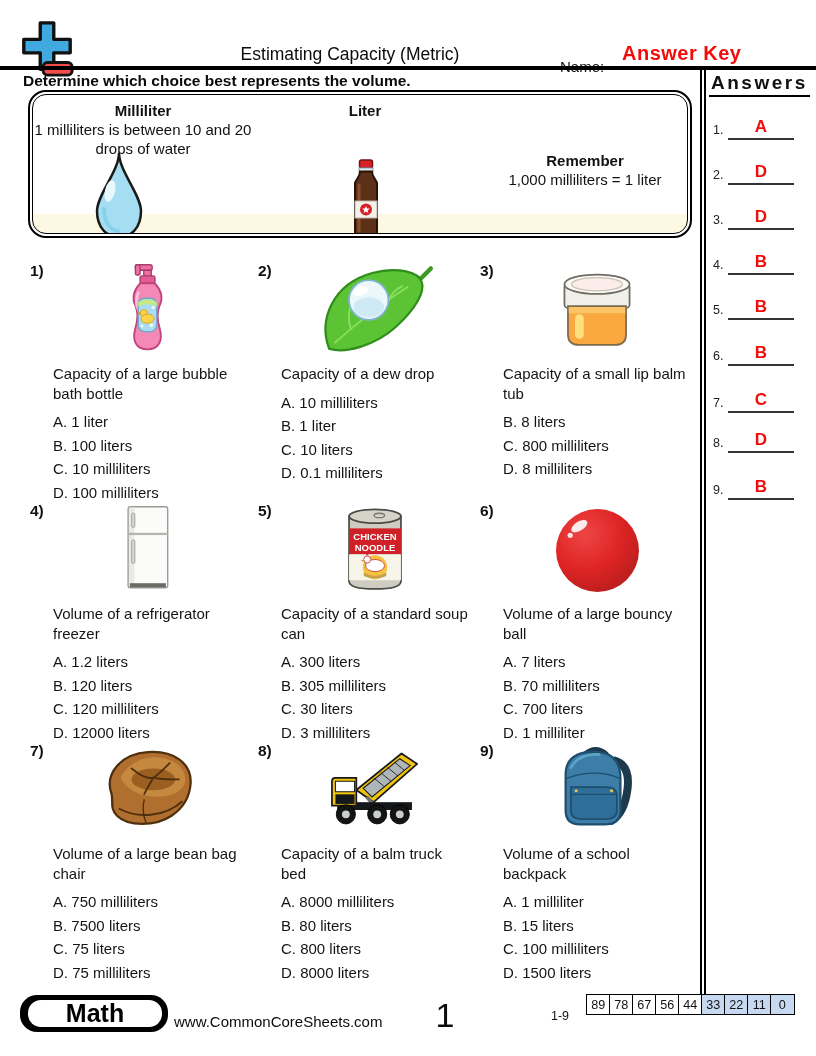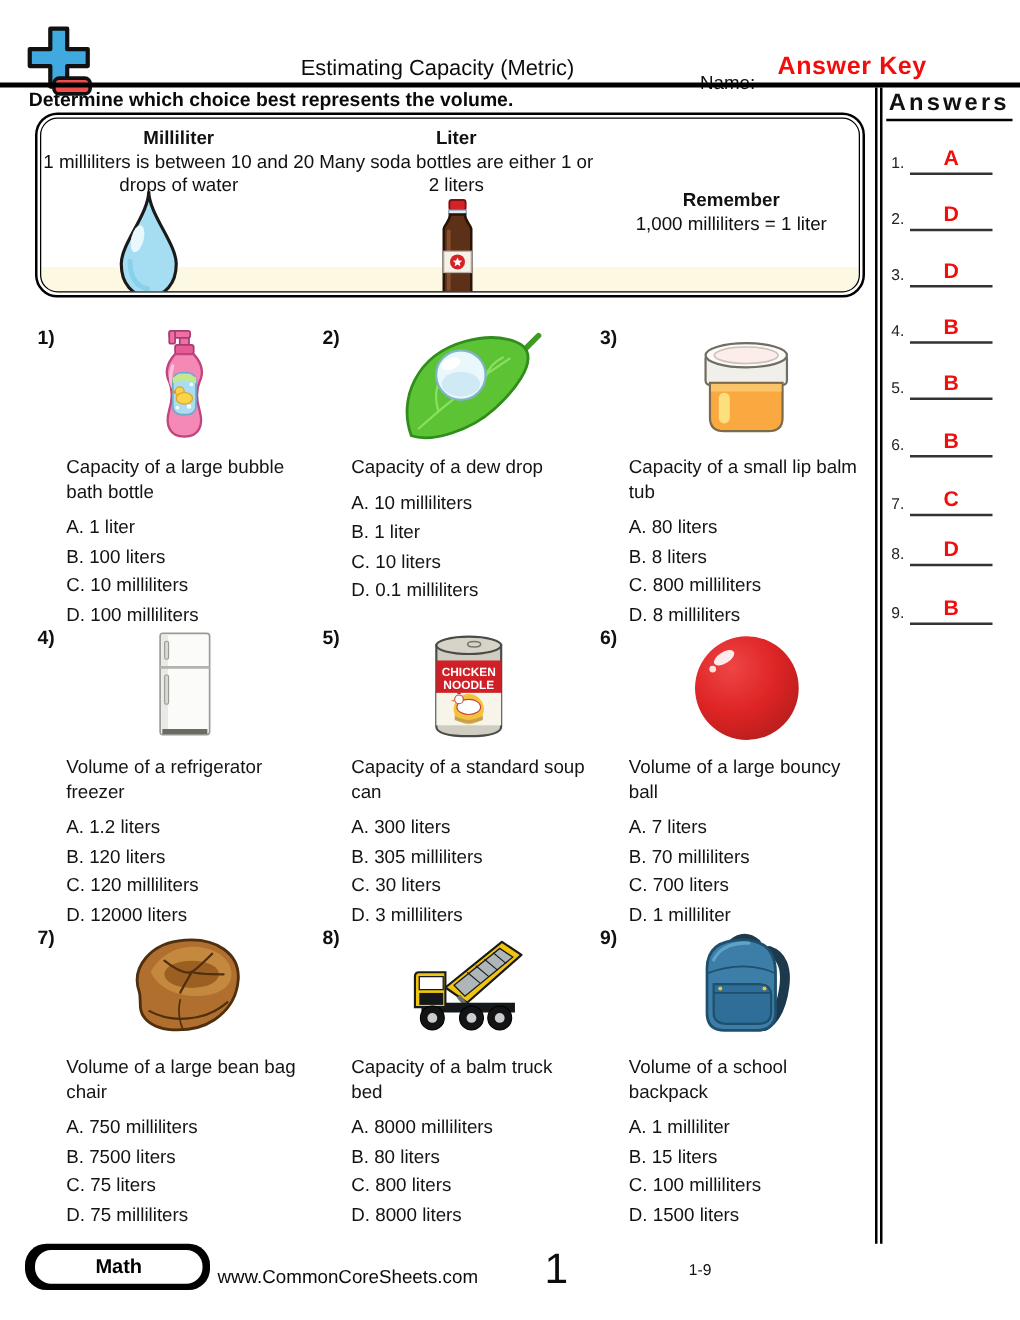--- a/index.html
+++ b/index.html
@@ -36,21 +36,21 @@
   .q-cell { position:absolute; width:222px; height:238px; }
   .q-num { position:absolute; left:2px; top:4px; font-size:15.5px; font-weight:bold; }
   .q-img { margin:2px 0 0 24px; height:94px; width:190px; display:flex; align-items:flex-end; justify-content:center; }
   .q-prompt { margin:10px 0 0 25px; width:190px; font-size:15px; line-height:19.5px; color:#141414; }
   .q-choices { margin:7px 0 0 25px; }
   .q-choice { font-size:15px; line-height:23.6px; white-space:nowrap; color:#141414; }
 
   
   .math-badge { position:absolute; left:20px; top:995px; width:148px; height:37px; background:#000; border-radius:17px; }
   .math-badge-pill { position:absolute; left:8px; top:5px; right:6px; bottom:5px; background:#fff; border-radius:13px;
-     display:flex; align-items:center; justify-content:center; font-size:16px; font-weight:bold; color:#000; }
+     display:flex; align-items:center; justify-content:center; font-size:25px; font-weight:bold; color:#000; }
   .site-url { position:absolute; left:174px; top:1013px; font-size:15px; color:#0c0c0c; }
   .page-number { position:absolute; left:400px; top:996px; width:90px; text-align:center; font-size:34px; color:#0c0c0c; }
   .score-range { position:absolute; left:551px; top:998px; font-size:12.5px;margin-top:11px; }
   .score-grid { position:absolute; left:586px; top:994px; display:flex; }
   .score-cell { width:24.6px; height:21px; border:1.6px solid #000; margin-left:-1.6px; display:flex; align-items:center; justify-content:center; font-size:12.6px; background:#fff; }
   .score-cell:first-child { margin-left:0; }
   .score-cell.hl { background:var(--score-highlight,#c6d9f1); }
 </style>
 </head>
 <body>
@@ -110,21 +110,20 @@
   </div>
 
   <div class="info-box">
     <div class="info-box-inner">
       <div class="info-col" style="left:0;width:220px">
         <div class="info-col-title">Milliliter</div>
         <div>1 milliliters is between 10 and 20 drops of water</div>
       </div>
       <div class="info-col" style="left:222px;width:220px">
         <div class="info-col-title">Liter</div>
-        <div>Many soda bottles are either 1 or 2 liters</div>
       </div>
       <div class="info-drop">
         <svg width="52" height="88" viewBox="0 0 52 88">
           <path d="M26 2 C26 20 4 44 4 60 C4 76 13 86 26 86 C39 86 48 76 48 60 C48 44 26 20 26 2 Z" fill="#a5def2" stroke="#1a1a1a" stroke-width="2.5"></path>
           <ellipse cx="17" cy="40" rx="5" ry="11" transform="rotate(14 17 40)" fill="#e8f8fd"></ellipse>
           <path d="M11 58 C11 71 17 79 25 80" fill="none" stroke="#7ecbe8" stroke-width="4" stroke-linecap="round" opacity=".7"></path>
         </svg>
       </div>
       <div class="info-bottle">
         <svg width="40" height="84" viewBox="0 0 40 84">
@@ -202,21 +201,20 @@
         <rect x="13" y="16" width="74" height="28" rx="4" fill="#f1efe9" stroke="#6f6c62" stroke-width="2"></rect>
         <path d="M17 42 H83 V74 Q83 86 70 86 H30 Q17 86 17 74 Z" fill="#f9a93f" stroke="#7d6a4a" stroke-width="2"></path>
         <rect x="18" y="43" width="64" height="7" fill="#fbc468"></rect>
         <rect x="25" y="51" width="10" height="28" rx="5" fill="#fde584" opacity=".9"></rect>
         <ellipse cx="50" cy="17" rx="37" ry="11" fill="#fbfaf7" stroke="#6f6c62" stroke-width="2"></ellipse>
         <ellipse cx="50" cy="17" rx="29" ry="7.5" fill="#fcecea" stroke="#c9c2b8" stroke-width="1.5"></ellipse>
       </svg>
     </div>
     <div class="q-prompt">Capacity of a small lip balm tub</div>
     <div class="q-choices">
-      <div class="q-choice">A. 80 liters</div>
       <div class="q-choice">B. 8 liters</div>
       <div class="q-choice">C. 800 milliliters</div>
       <div class="q-choice">D. 8 milliliters</div>
     </div>
   </section>
 
   <section class="q-cell" style="left:28px;top:498px">
     <div class="q-num">4)</div>
     <div class="q-img">
       <svg width="54" height="90" viewBox="0 0 60 100">
@@ -364,14 +362,25 @@
       <div class="q-choice">D. 1500 liters</div>
     </div>
   </section>
 
   <div class="math-badge">
     <div class="math-badge-pill">Math</div>
   </div>
   <div class="site-url">www.CommonCoreSheets.com</div>
   <div class="page-number">1</div>
   <div class="score-range">1-9</div>
+  <div class="score-grid">
+    <div class="score-cell">89</div>
+    <div class="score-cell">78</div>
+    <div class="score-cell">67</div>
+    <div class="score-cell">56</div>
+    <div class="score-cell">44</div>
+    <div class="score-cell hl">33</div>
+    <div class="score-cell hl">22</div>
+    <div class="score-cell hl">11</div>
+    <div class="score-cell hl">0</div>
+  </div>
 
 </div>
 
 </body></html>

